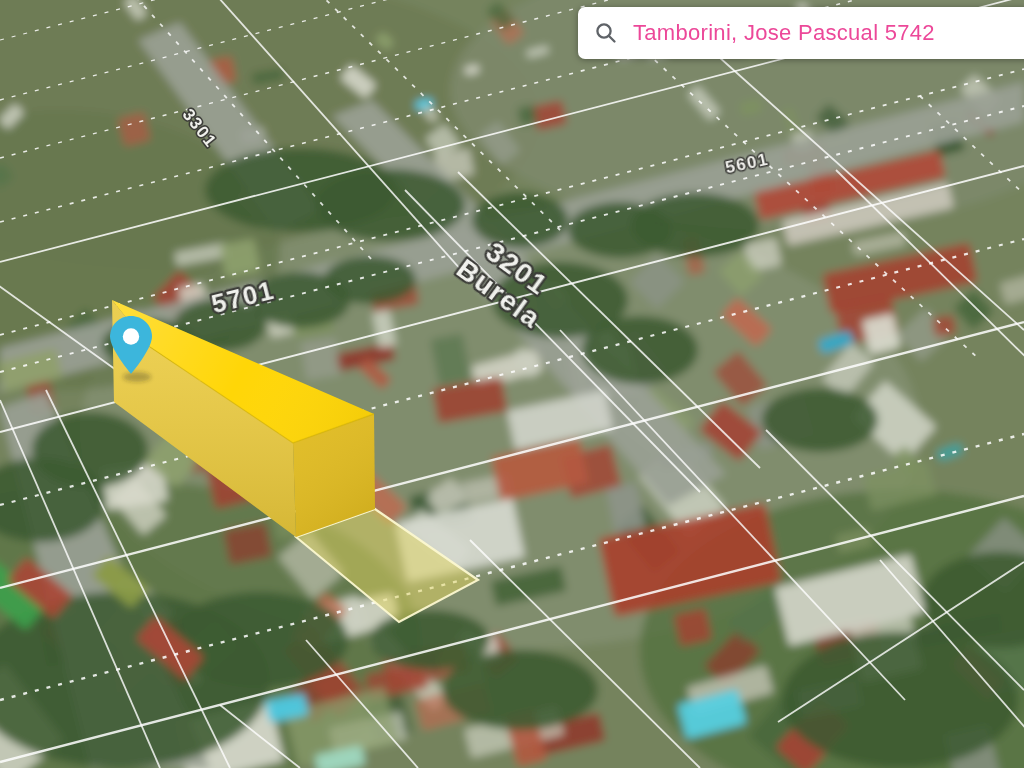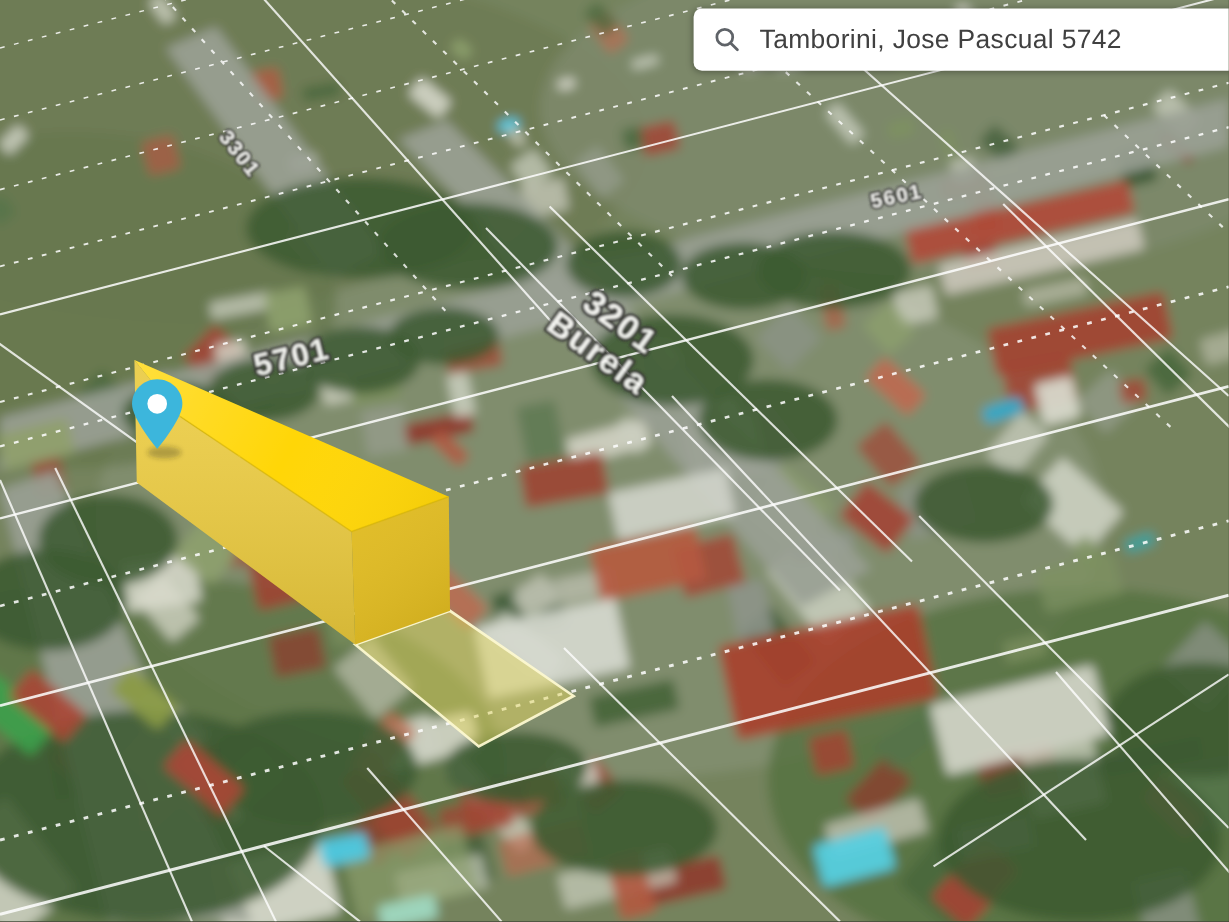--- a/index.html
+++ b/index.html
@@ -10,21 +10,21 @@
   .stage svg.map{position:absolute;left:0;top:0;}
   .searchbar{
     position:absolute;top:7px;left:578px;right:-12px;height:52px;
     background:#ffffff;border-radius:7px;
     box-shadow:0 1px 6px rgba(0,0,0,.35);
     display:flex;align-items:center;gap:13px;padding:0 16px;z-index:9;
   }
   .searchbar input{
     flex:1;border:0;outline:0;background:transparent;
     font-family:"Liberation Sans",sans-serif;font-size:22px;
-    color:#404040;letter-spacing:.3px;
+    color:#ec4899;letter-spacing:.3px;
   }
   .sicon{flex:0 0 auto;display:block;}
   text.maplabel{
     font-family:"Liberation Sans",sans-serif;font-weight:bold;
     paint-order:stroke;stroke-linejoin:round;stroke-linecap:round;
   }
 </style>
 </head>
 <body>
 

